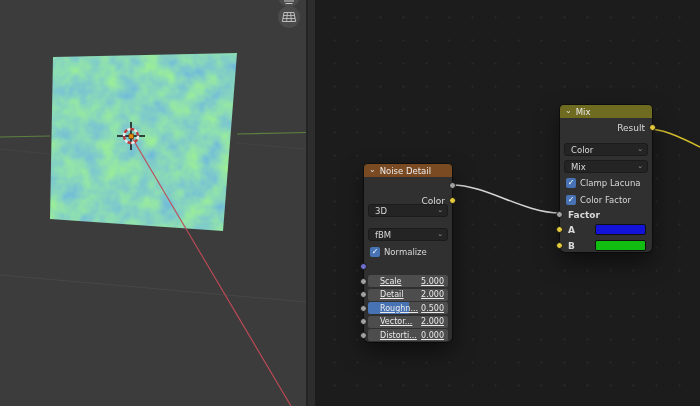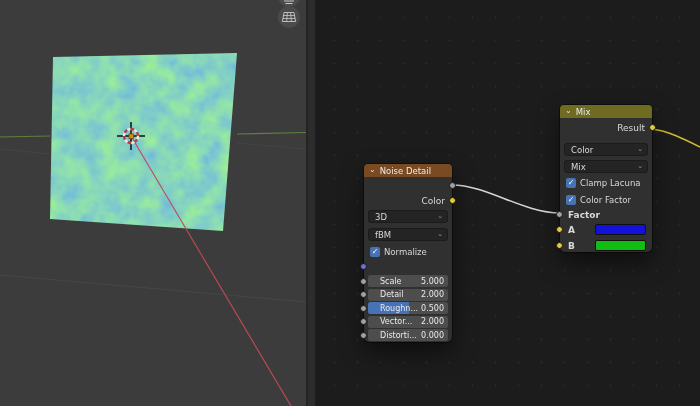--- a/index.html
+++ b/index.html
@@ -44,21 +44,21 @@
     justify-content:space-between;padding:0 4px 0 6px;font-size:8.5px;color:#d9d9d9;white-space:nowrap;
   }
   .dd-chev{color:#9a9a9a;font-size:7px;line-height:1;}
   .checkrow{position:absolute;left:6px;height:12px;display:flex;align-items:center;gap:4px;font-size:8.5px;white-space:nowrap;}
   .checkbox{width:10px;height:10px;background:#4772b3;border-radius:2px;color:#fff;
     font-size:8px;line-height:10px;text-align:center;flex:0 0 auto;}
   .slider{position:absolute;left:4px;right:4px;height:12px;background:#4d4d4d;
     border-radius:2.5px;overflow:hidden;font-size:8px;}
   .slider .fill{position:absolute;left:0;top:0;bottom:0;width:0;background:#4772b3;}
   .slider .txt{position:absolute;inset:0;display:flex;justify-content:space-between;
-    align-items:center;padding:0 4px 0 12px;color:#eaeaea;white-space:nowrap;overflow:hidden;}
+    align-items:center;padding:0 4px 0 12px;color:#eaeaea;white-space:nowrap;overflow:hidden;text-decoration:underline;}
   .socket{position:absolute;width:7px;height:7px;border-radius:50%;border:1px solid #141414;}
   .swatch{position:absolute;left:35px;right:6px;top:1px;height:11px;border-radius:2px;border:1px solid #101010;}
 </style>
 </head>
 <body>
 
 <div id="app">
 
   <div id="viewport">
     <svg width="306" height="406" viewBox="0 0 306 406">
@@ -129,21 +129,21 @@
         <span>Noise Detail</span>
       </div>
 
       <span class="socket" style="right: -4px; top: 18px; background-color: rgb(161, 161, 161);"></span>
 
       <div class="row out" style="top:30px">
         <span>Color</span>
       </div>
       <span class="socket" style="right: -4px; top: 33px; background-color: rgb(227, 201, 60);"></span>
 
-      <div class="dropdown" style="top:46px">
+      <div class="dropdown" style="top:40px">
         <span>3D</span>
         <span class="dd-chev">⌄</span>
       </div>
       <div class="dropdown" style="top:64px">
         <span>fBM</span>
         <span class="dd-chev">⌄</span>
       </div>
 
       <div class="checkrow" style="top:82px">
         <span class="checkbox">✓</span>

